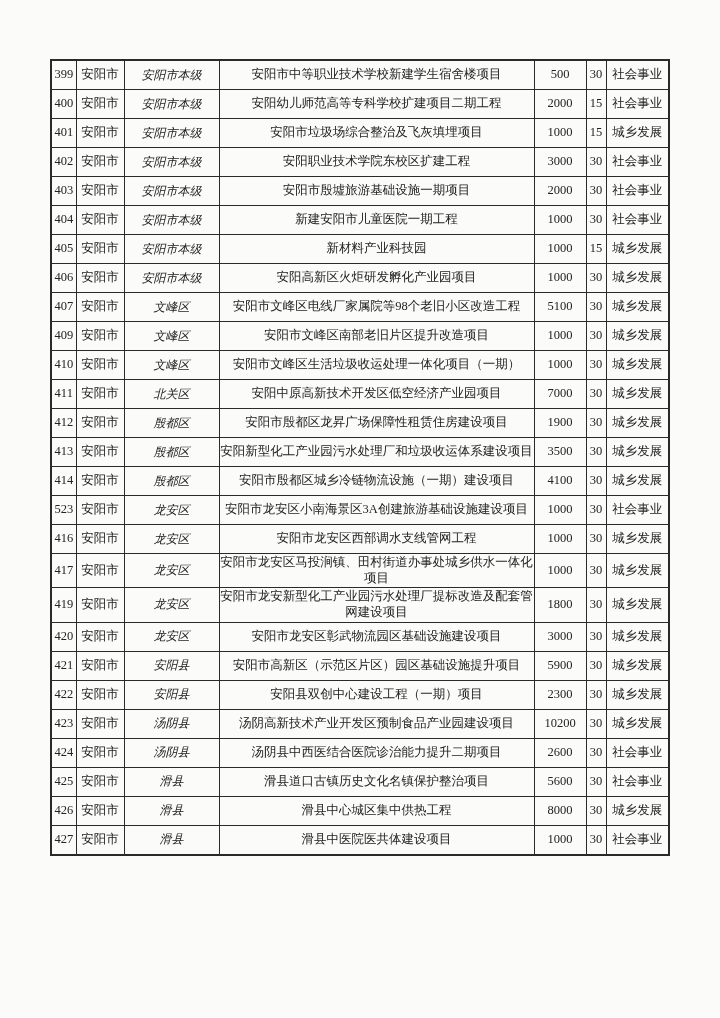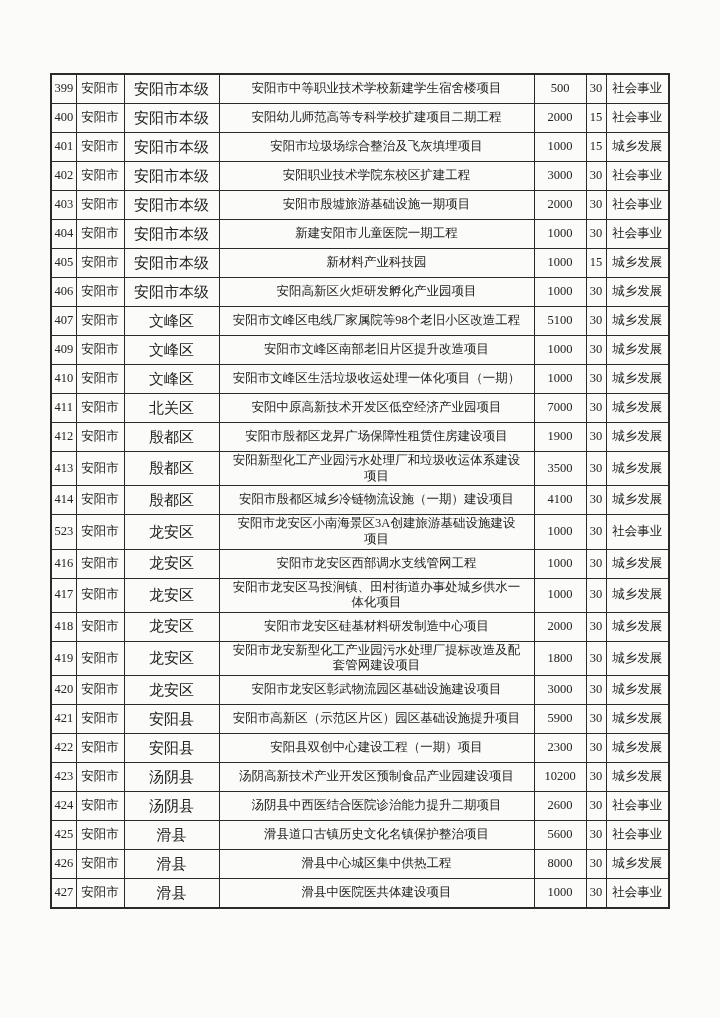--- a/index.html
+++ b/index.html
@@ -11,45 +11,46 @@
     position: relative;
     width: 720px;
     height: 1018px;
     background: #fbfbf9;
     overflow: hidden;
     font-family: "Liberation Serif", "DejaVu Serif", serif;
   }
   table.projects {
     position: absolute;
     left: 50px;
-    top: 73px;
+    top: 59px;
     width: 618px;
     border-collapse: collapse;
     table-layout: fixed;
     border: 2px solid #2a2a2a;
   }
   table.projects td {
     border: 1.5px solid #2a2a2a;
     text-align: center;
     vertical-align: middle;
     font-size: 12.5px;
     line-height: 1.25;
     color: #222222;
     height: 26px;
     padding: 1px 2px;
     white-space: nowrap;
     overflow: visible;
   }
   table.projects td.cell-project {
     white-space: normal;
     word-break: break-all;
-    padding: 1px 13px;
+    padding: 1px 0;
   }
   table.projects td.cell-district {
-    font-size: 15px;
+    font-size: 12px;
+    font-style: italic;
   }
   col.c-index    { width: 25px; }
   col.c-city     { width: 48px; }
   col.c-district { width: 95px; }
   col.c-project  { width: 315px; }
   col.c-amount   { width: 52px; }
   col.c-percent  { width: 20px; }
   col.c-category { width: 63px; }
 </style>
 </head>
@@ -223,29 +224,20 @@
         <tr>
           <td class="cell-index">417</td>
           <td class="cell-city">安阳市</td>
           <td class="cell-district">龙安区</td>
           <td class="cell-project">安阳市龙安区马投涧镇、田村街道办事处城乡供水一体化项目</td>
           <td class="cell-amount">1000</td>
           <td class="cell-percent">30</td>
           <td class="cell-category">城乡发展</td>
         </tr>
         <tr>
-          <td class="cell-index">418</td>
-          <td class="cell-city">安阳市</td>
-          <td class="cell-district">龙安区</td>
-          <td class="cell-project">安阳市龙安区硅基材料研发制造中心项目</td>
-          <td class="cell-amount">2000</td>
-          <td class="cell-percent">30</td>
-          <td class="cell-category">城乡发展</td>
-        </tr>
-        <tr>
           <td class="cell-index">419</td>
           <td class="cell-city">安阳市</td>
           <td class="cell-district">龙安区</td>
           <td class="cell-project">安阳市龙安新型化工产业园污水处理厂提标改造及配套管网建设项目</td>
           <td class="cell-amount">1800</td>
           <td class="cell-percent">30</td>
           <td class="cell-category">城乡发展</td>
         </tr>
         <tr>
           <td class="cell-index">420</td>

